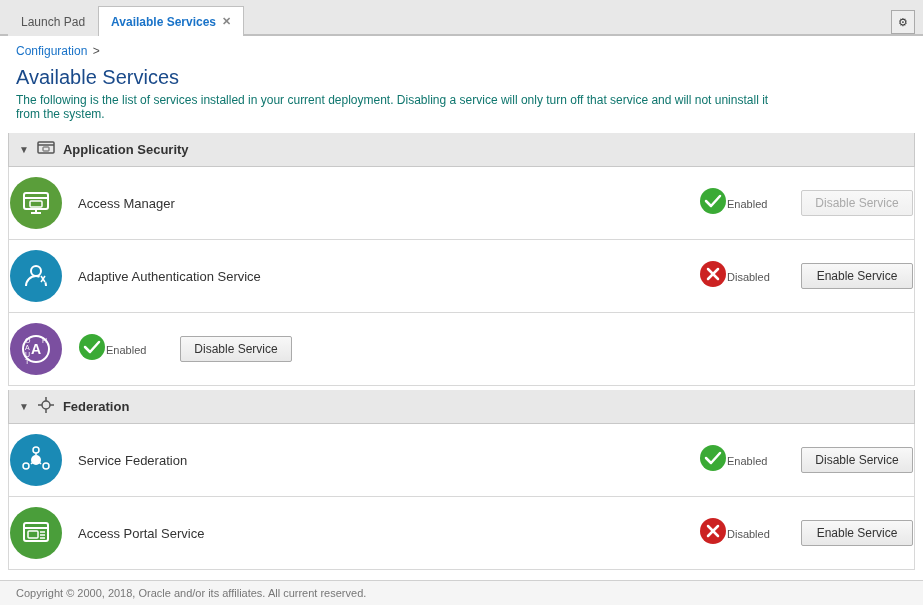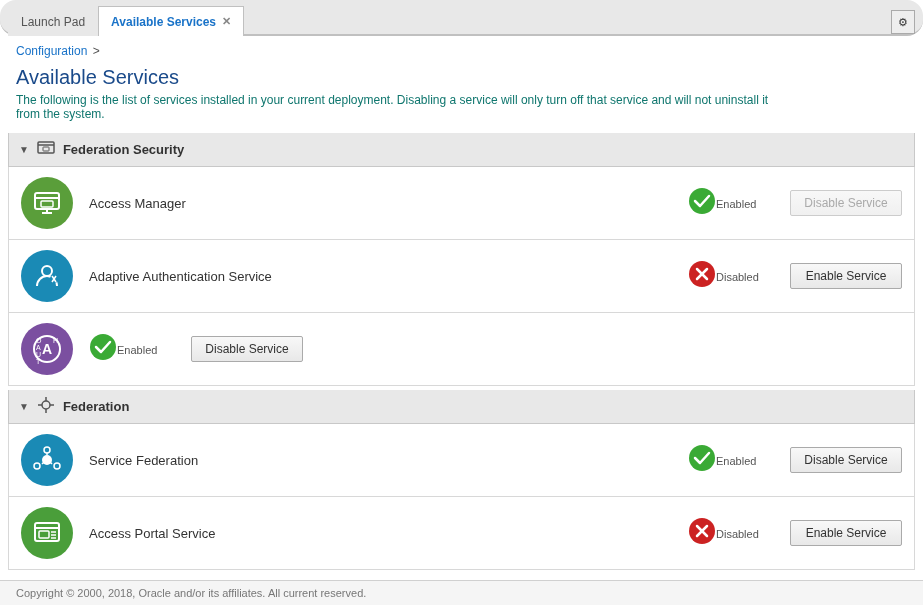--- a/index.html
+++ b/index.html
@@ -6,21 +6,20 @@
     body { font-family: Arial, sans-serif; font-size: 13px; color: #333; background: #fff; width: 923px; min-height: 605px; display: flex; flex-direction: column; }
 
     
     .tabs-bar {
       display: flex;
       align-items: flex-end;
       background: #e8e8e8;
       border-bottom: 2px solid #c0c0c0;
       padding: 0 8px;
       height: 36px;
-      border-radius: 16px;
     }
     .tab {
       display: flex;
       align-items: center;
       padding: 6px 12px;
       font-size: 12px;
       cursor: pointer;
       border: 1px solid transparent;
       border-bottom: none;
       height: 30px;
@@ -93,21 +92,21 @@
       margin-right: 8px;
       font-size: 15px;
     }
 
     
     .service-row {
       display: flex;
       align-items: center;
       border: 1px solid #d8d8d8;
       border-top: none;
-      padding: 10px 12px;
+      padding: 10px 1px;
       background: #fff;
     }
 
     .service-logo {
       width: 52px;
       height: 52px;
       border-radius: 50%;
       display: flex;
       align-items: center;
       justify-content: center;
@@ -202,21 +201,21 @@
 <div class="page-subtitle">The following is the list of services installed in your current deployment. Disabling a service will only turn off that service and will not uninstall it from the system.</div>
 
 <div class="content" id="content">
     <div class="section-header">
       <span class="collapse-icon">▼</span>
       <span class="section-icon"><svg width="18" height="18" viewBox="0 0 18 18" fill="none" xmlns="http://www.w3.org/2000/svg">
           <rect x="1" y="3" width="16" height="11" rx="1" stroke="#555" stroke-width="1.5" fill="none"></rect>
           <line x1="1" y1="6" x2="17" y2="6" stroke="#555" stroke-width="1.5"></line>
           <rect x="6" y="8" width="6" height="4" rx="0.5" stroke="#555" stroke-width="1" fill="none"></rect>
         </svg></span>
-      <span>Federation Security</span>
+      <span>Application Security</span>
     </div>
     <div class="service-row">
       <div class="service-logo logo-green">
         <svg width="30" height="30" viewBox="0 0 30 30" fill="none">
           <rect x="3" y="5" width="24" height="16" rx="2" stroke="white" stroke-width="2" fill="none"></rect>
           <line x1="3" y1="10" x2="27" y2="10" stroke="white" stroke-width="2"></line>
           <rect x="9" y="13" width="12" height="6" rx="1" stroke="white" stroke-width="1.5" fill="none"></rect>
           <line x1="15" y1="21" x2="15" y2="25" stroke="white" stroke-width="2"></line>
           <line x1="10" y1="25" x2="20" y2="25" stroke="white" stroke-width="2"></line>
         </svg>

